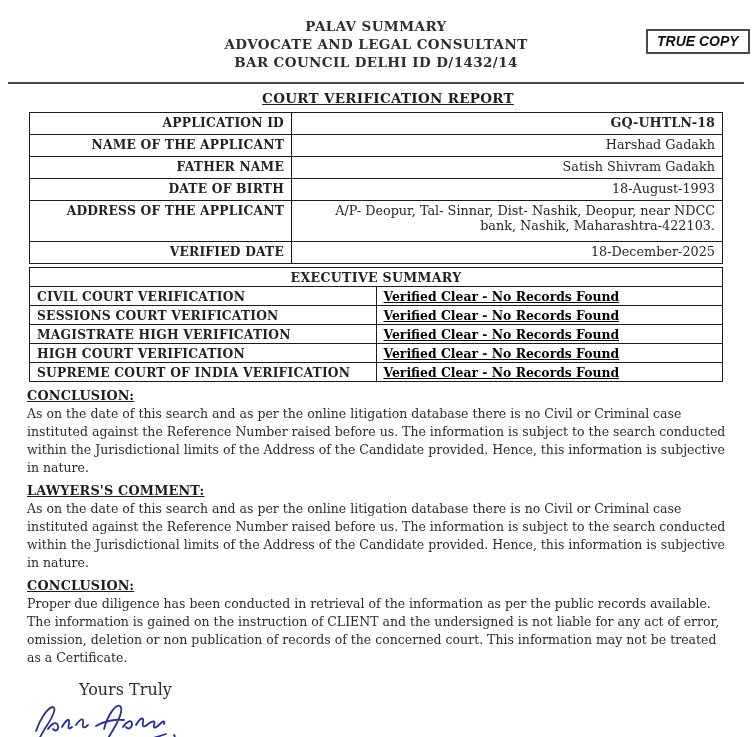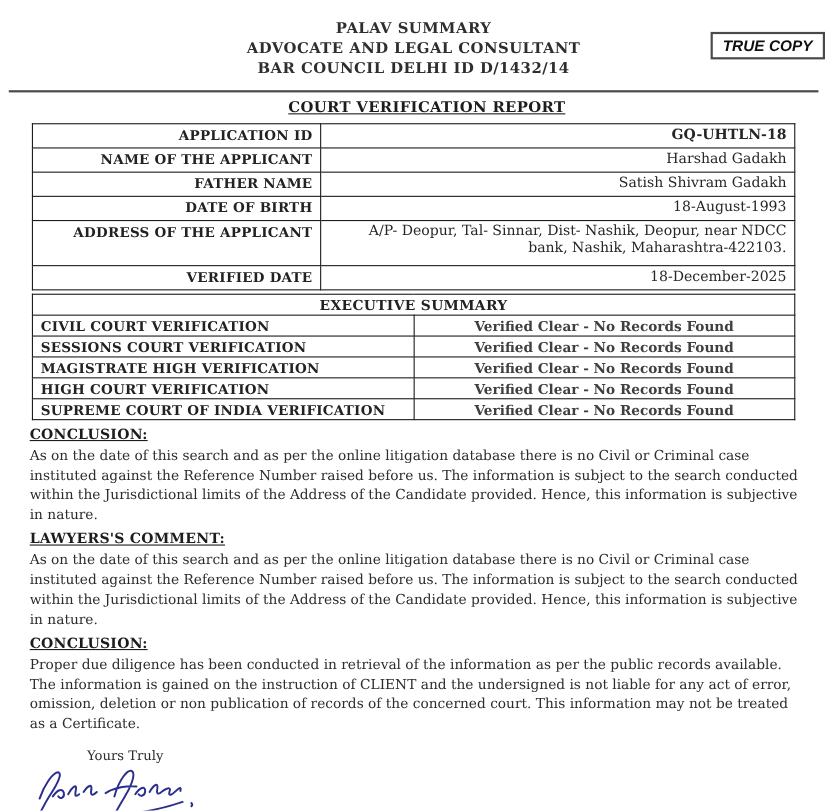--- a/index.html
+++ b/index.html
@@ -28,27 +28,27 @@
   table{border-collapse:collapse;table-layout:fixed;}
   .details-table{margin:6px 0 0 29px;width:694px;text-align:right;}
   .details-table td{border:1px solid #1c1c1c;padding:2px 7px;vertical-align:top;}
   .details-table td.lbl{width:247px;font-weight:bold;font-size:12.3px;letter-spacing:0.2px;height:17px;}
   .details-table td.val{font-size:12.8px;color:#262626;}
   .details-table td.val.strong{font-weight:bold;}
   .summary-table{margin:3px 0 0 29px;width:694px;}
   .summary-table td,.summary-table th{border:1px solid #1c1c1c;padding:1px 7px;}
   .summary-table th.sum-title{text-align:center;font-size:12.6px;font-weight:bold;letter-spacing:0.3px;height:16px;}
   .summary-table td.lbl{width:247px;font-weight:bold;font-size:12.3px;letter-spacing:0.2px;height:16px;}
-  .summary-table td.val{text-align:center;font-weight:bold;font-size:12.4px;color:#404040;}
+  .summary-table td.val{text-align:left;font-weight:bold;font-size:12.4px;color:#000000;text-decoration:underline;}
   
   .section{margin:6px 25px 0 27px;}
   .section-heading{font-weight:bold;font-size:12.8px;text-decoration:underline;letter-spacing:0.2px;color:#1c1c1c;}
   .section-body{margin-top:2px;font-size:12.5px;line-height:18px;color:#2c2c2c;}
   
-  .closing{margin:13px 0 0 79px;font-size:12px;color:#2a2a2a;}
+  .closing{margin:13px 0 0 79px;font-size:16px;color:#2a2a2a;}
   .signature{display:block;margin:2px 0 0 26px;}
 </style>
 </head>
 <body>
 
 <div class="page">
 
   <div class="letterhead">
     <div>PALAV SUMMARY</div>
     <div>ADVOCATE AND LEGAL CONSULTANT</div>

